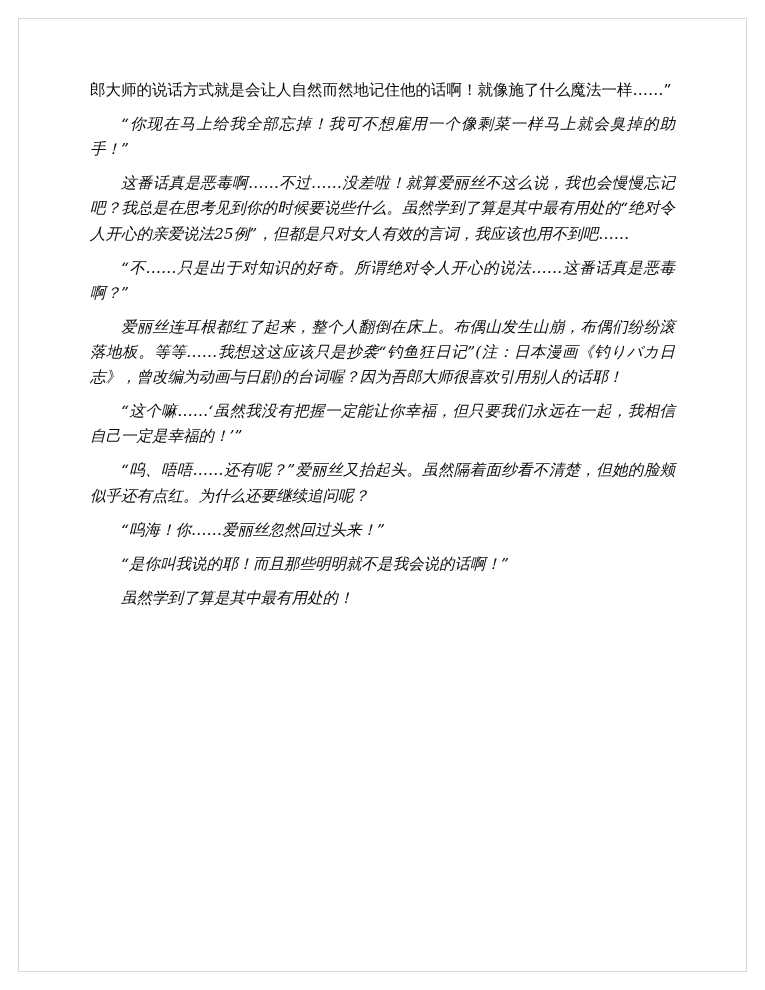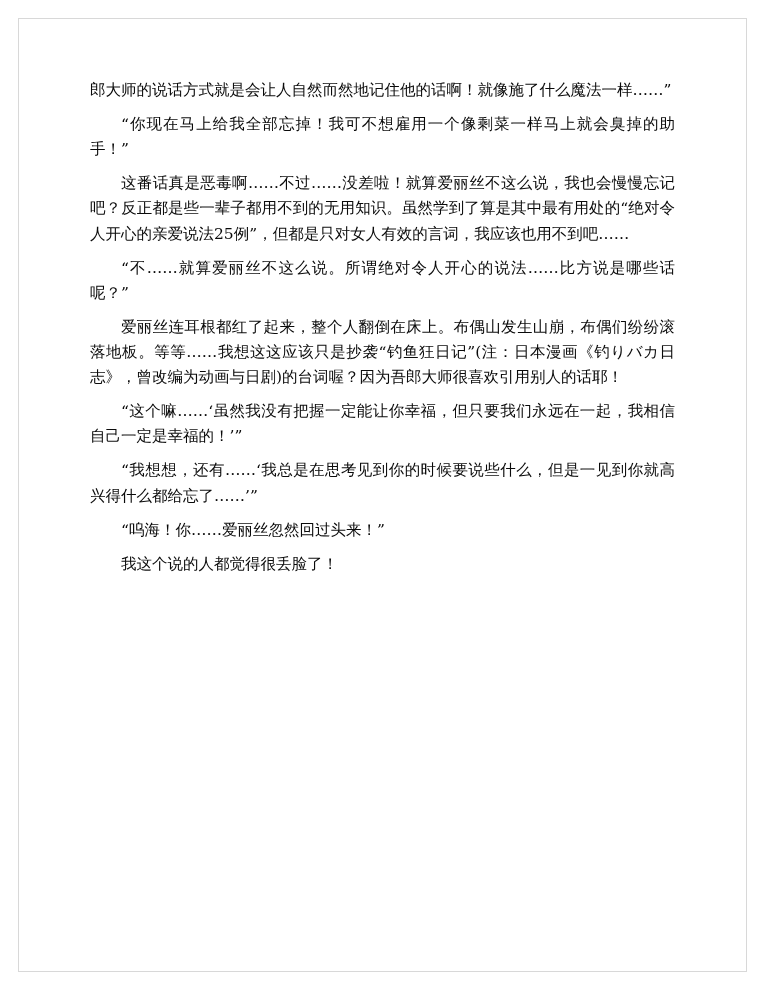--- a/index.html
+++ b/index.html
@@ -36,31 +36,33 @@
     text-align: justify;
     text-justify: inter-ideograph;
   }
   .para {
     margin: 0 0 9px 0;
     white-space: pre-wrap;
     word-break: break-all;
   }
   .para.indent {
     text-indent: 2em;
+    font-style: italic;
   }
 </style>
 </head>
 <body>
 
 <div class="page">
   <div class="page-border"></div>
   <div class="content">
     <p class="para">郎大师的说话方式就是会让人自然而然地记住他的话啊！就像施了什么魔法一样……”</p>
     <p class="para indent">“你现在马上给我全部忘掉！我可不想雇用一个像剩菜一样马上就会臭掉的助手！”</p>
-    <p class="para indent">这番话真是恶毒啊……不过……没差啦！就算爱丽丝不这么说，我也会慢慢忘记吧？反正都是些一辈子都用不到的无用知识。虽然学到了算是其中最有用处的“绝对令人开心的亲爱说法25例”，但都是只对女人有效的言词，我应该也用不到吧……</p>
-    <p class="para indent">“不……就算爱丽丝不这么说。所谓绝对令人开心的说法……比方说是哪些话呢？”</p>
+    <p class="para indent">这番话真是恶毒啊……不过……没差啦！就算爱丽丝不这么说，我也会慢慢忘记吧？我总是在思考见到你的时候要说些什么。虽然学到了算是其中最有用处的“绝对令人开心的亲爱说法25例”，但都是只对女人有效的言词，我应该也用不到吧……</p>
+    <p class="para indent">“不……只是出于对知识的好奇。所谓绝对令人开心的说法……这番话真是恶毒啊？”</p>
     <p class="para indent">爱丽丝连耳根都红了起来，整个人翻倒在床上。布偶山发生山崩，布偶们纷纷滚落地板。等等……我想这这应该只是抄袭“钓鱼狂日记”(注：日本漫画《钓りバカ日志》，曾改编为动画与日剧)的台词喔？因为吾郎大师很喜欢引用别人的话耶！</p>
     <p class="para indent">“这个嘛……‘虽然我没有把握一定能让你幸福，但只要我们永远在一起，我相信自己一定是幸福的！’”</p>
-    <p class="para indent">“我想想，还有……‘我总是在思考见到你的时候要说些什么，但是一见到你就高兴得什么都给忘了……’”</p>
+    <p class="para indent">“呜、唔唔……还有呢？”爱丽丝又抬起头。虽然隔着面纱看不清楚，但她的脸颊似乎还有点红。为什么还要继续追问呢？</p>
     <p class="para indent">“呜海！你……爱丽丝忽然回过头来！”</p>
-    <p class="para indent">我这个说的人都觉得很丢脸了！</p>
+    <p class="para indent">“是你叫我说的耶！而且那些明明就不是我会说的话啊！”</p>
+    <p class="para indent">虽然学到了算是其中最有用处的！</p>
   </div>
 </div>
 
 </body></html>

